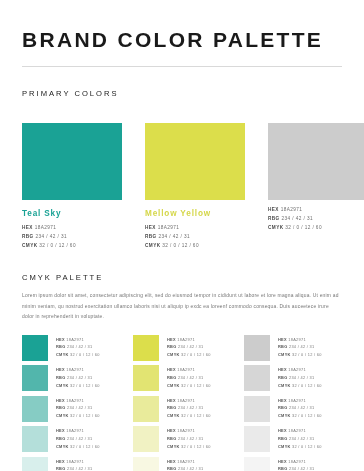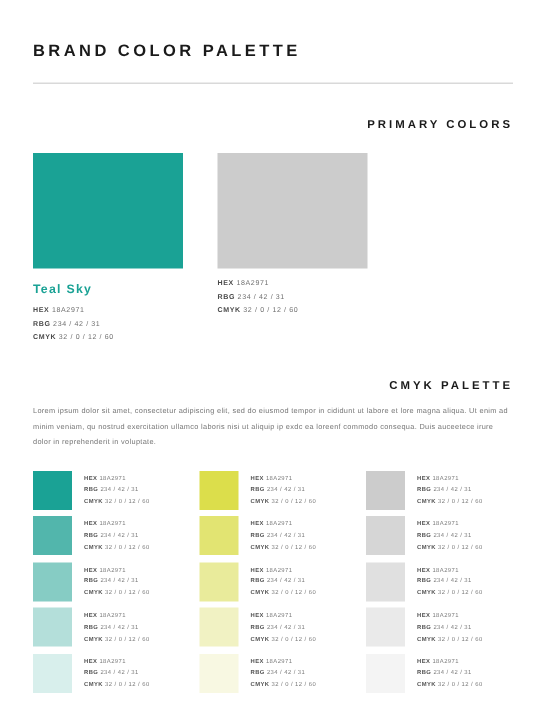--- a/index.html
+++ b/index.html
@@ -18,53 +18,53 @@
   .page {
     width: 364px;
     height: 471px;
     box-sizing: border-box;
     padding: 0 22px;
     position: relative;
   }
 
   
   .title {
-    font-size: 11px;
+    font-size: 21px;
     font-weight: bold;
     letter-spacing: 2.3px;
     color: #1a1a1a;
     margin: 0;
     padding-top: 28px;
     line-height: 1.1;
     white-space: nowrap;
   }
   .divider {
     height: 1px;
     background: #d9d9d9;
     margin-top: 15px;
     width: 100%;
   }
 
   
   .section-heading {
     font-size: 7.6px;
-    font-weight: bold;
+    font-weight: normal;
     letter-spacing: 2.0px;
     color: #1a1a1a;
     margin: 0;
-    text-align: right;
   }
   .sec-primary { padding-top: 22px; }
   .sec-palette { padding-top: 23px; }
 
   
   .primary-row {
     display: flex;
     gap: 23px;
-    margin-top: 15px;
+    margin-top: 25px;
+    justify-content: space-between;
   }
   .primary-col {
     width: 100px;
   }
   .primary-chip {
     width: 100px;
     height: 77px;
     display: block;
   }
   .primary-name {
@@ -151,20 +151,29 @@
       <div class="primary-col">
         <div class="primary-chip" style="background: rgb(26, 162, 149);"></div>
         <div class="primary-name" style="color: rgb(26, 162, 149);">Teal Sky</div>
         <div class="spec-list">
           <div class="spec-line"><span class="spec-key">HEX </span><span>18A2971</span></div>
           <div class="spec-line"><span class="spec-key">RBG </span><span>234 / 42 / 31</span></div>
           <div class="spec-line"><span class="spec-key">CMYK </span><span>32 / 0 / 12 / 60</span></div>
         </div>
       </div>
       <div class="primary-col">
+        <div class="primary-chip" style="background: rgb(220, 222, 75);"></div>
+        <div class="primary-name" style="color: rgb(213, 215, 74);">Mellow Yellow</div>
+        <div class="spec-list">
+          <div class="spec-line"><span class="spec-key">HEX </span><span>18A2971</span></div>
+          <div class="spec-line"><span class="spec-key">RBG </span><span>234 / 42 / 31</span></div>
+          <div class="spec-line"><span class="spec-key">CMYK </span><span>32 / 0 / 12 / 60</span></div>
+        </div>
+      </div>
+      <div class="primary-col">
         <div class="primary-chip" style="background: rgb(204, 204, 204);"></div>
         <div class="spec-list">
           <div class="spec-line"><span class="spec-key">HEX </span><span>18A2971</span></div>
           <div class="spec-line"><span class="spec-key">RBG </span><span>234 / 42 / 31</span></div>
           <div class="spec-line"><span class="spec-key">CMYK </span><span>32 / 0 / 12 / 60</span></div>
         </div>
       </div>
     </div>
 
   <h2 class="section-heading sec-palette">CMYK PALETTE</h2>

